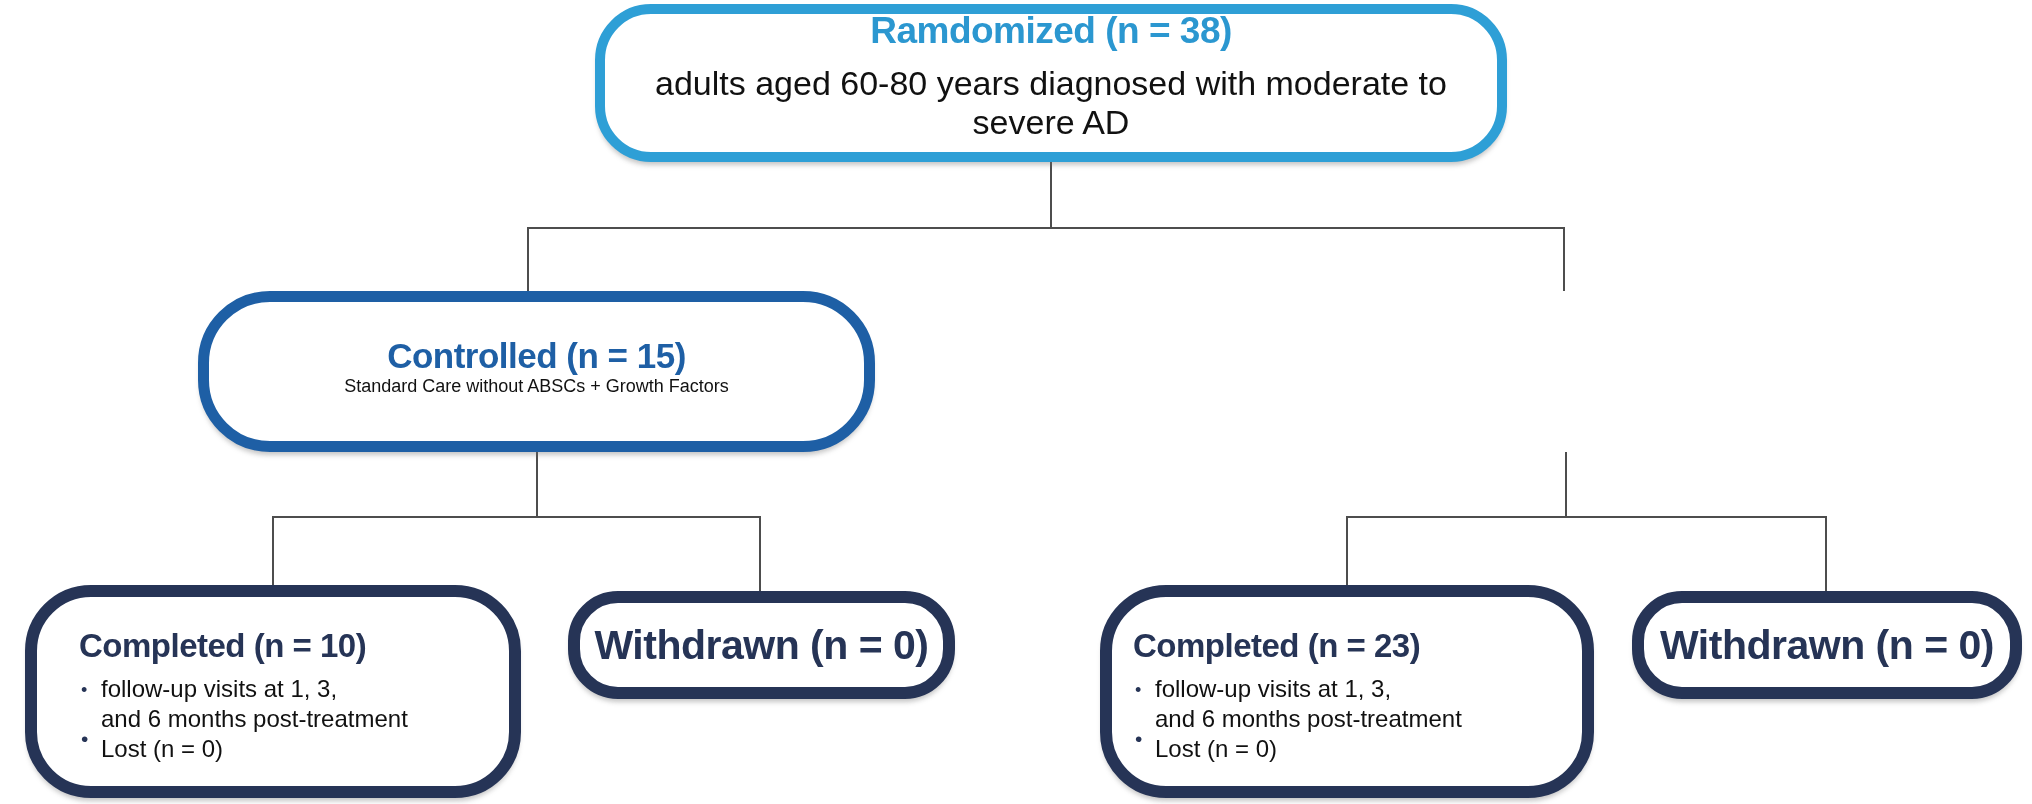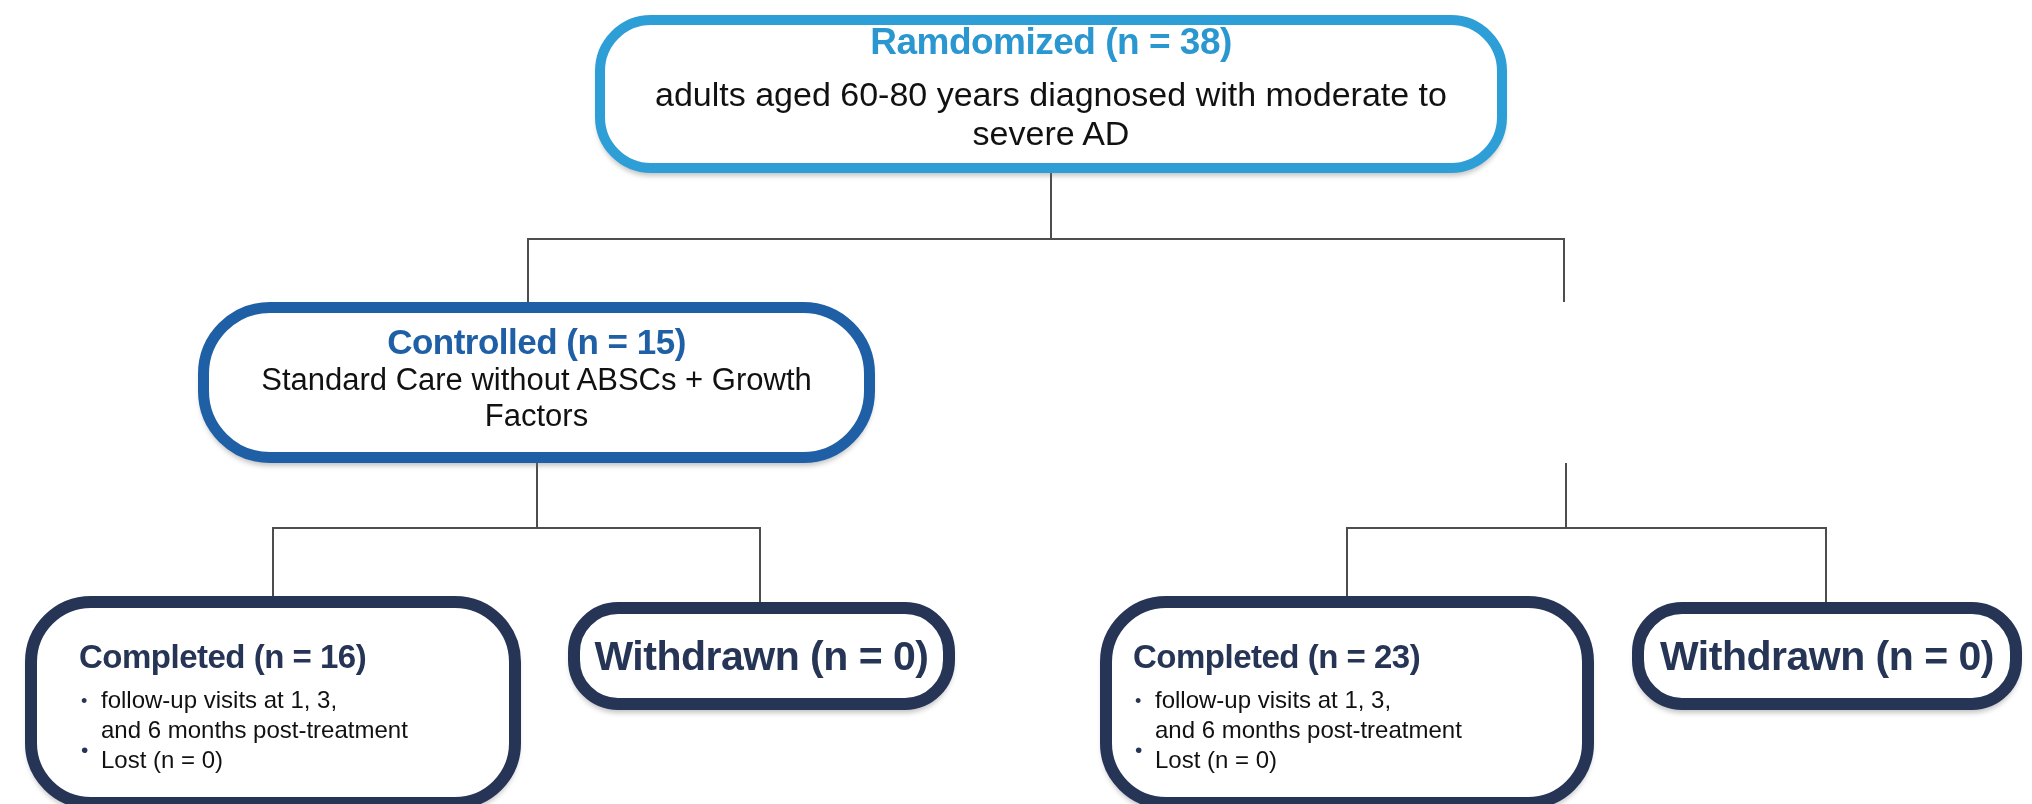--- a/index.html
+++ b/index.html
@@ -3,21 +3,21 @@
 <meta charset="utf-8">
 <style>
   * { margin: 0; padding: 0; box-sizing: border-box; }
   html, body { background: #ffffff; }
   body {
     font-family: "Liberation Sans", sans-serif;
     width: 2032px; height: 804px;
     position: relative; overflow: hidden;
   }
   .canvas {
-    position: absolute; left: 0; top: 11px;
+    position: absolute; left: 0; top: 0;
     width: 2032px; height: 646px; background: #ffffff;
   }
 
   
   .line {
     position: absolute; background: #4d4d4d; z-index: 0;
   }
 
   
   .node {
@@ -40,21 +40,21 @@
   .box-randomized .node-sub   { font-size: 34px; }
 
   
   .box-mid {
     border: 11px solid #1e5fa5; border-radius: 72px;
     padding-bottom: 10px; 
   }
   .box-controlled   { left: 198px;  top: 291px; width: 677px; height: 161px; }
   .box-experimental { left: 1315px; top: 291px; width: 503px; height: 161px; }
   .box-mid .node-title { color: #1e5fa5; font-size: 35px; }
-  .box-mid .node-sub   { font-size: 31px; }
+  .box-mid .node-sub   { font-size: 18px; }
 
   
   .box-dark { border: 12px solid #263456; }
   .box-dark .node-title { color: #263456; }
 
   .box-completed {
     border-radius: 66px;
     padding: 30px 18px 0 42px;
   }
   .box-completed-l { left: 25px;   top: 585px; width: 496px; height: 213px; }
@@ -103,21 +103,21 @@
     <div class="node-sub">adults aged 60-80 years diagnosed with moderate to severe AD</div>
   </div>
 
   <div class="node centered box-mid box-controlled">
     <div class="node-title">Controlled (n = 15)</div>
     <div class="node-sub">Standard Care without ABSCs + Growth Factors</div>
   </div>
 
 
   <div class="node box-dark box-completed box-completed-l">
-    <div class="node-title">Completed (n = 16)</div>
+    <div class="node-title">Completed (n = 10)</div>
     <div class="bullets">
       <div class="bullet-row">
         <span class="dot mid">•</span>
         <span class="bullet-text">follow-up visits at 1, 3,
 and 6 months post-treatment</span>
       </div>
       <div class="bullet-row">
         <span class="dot high">•</span>
         <span class="bullet-text">Lost (n = 0)</span>
       </div>

